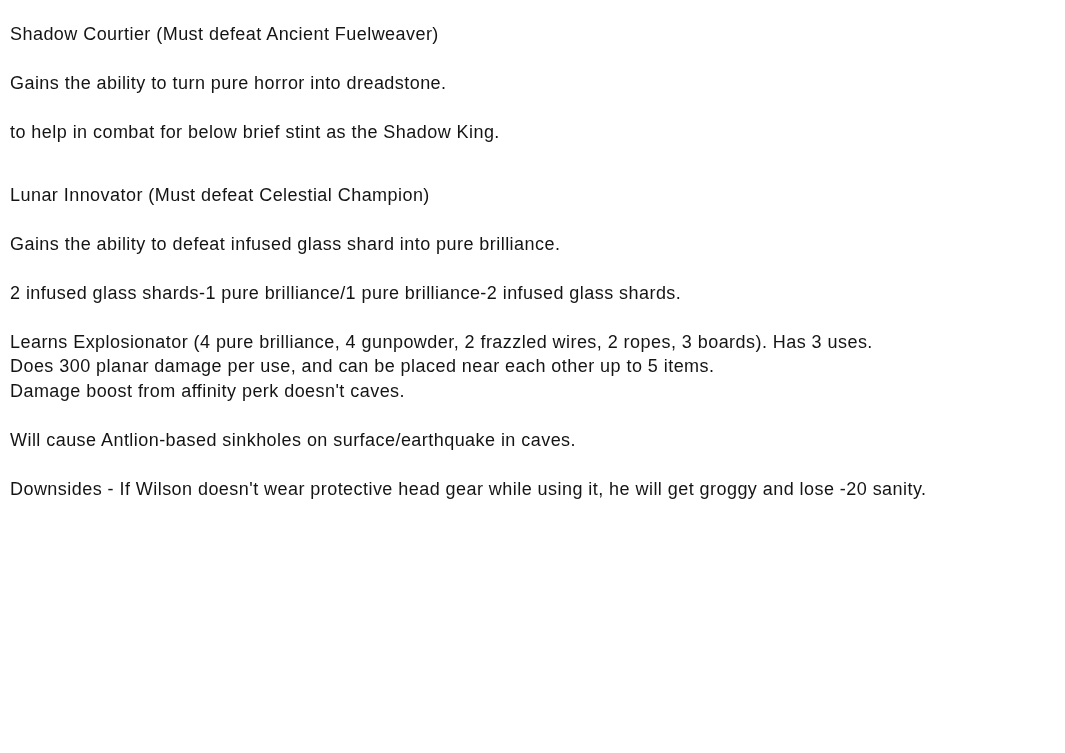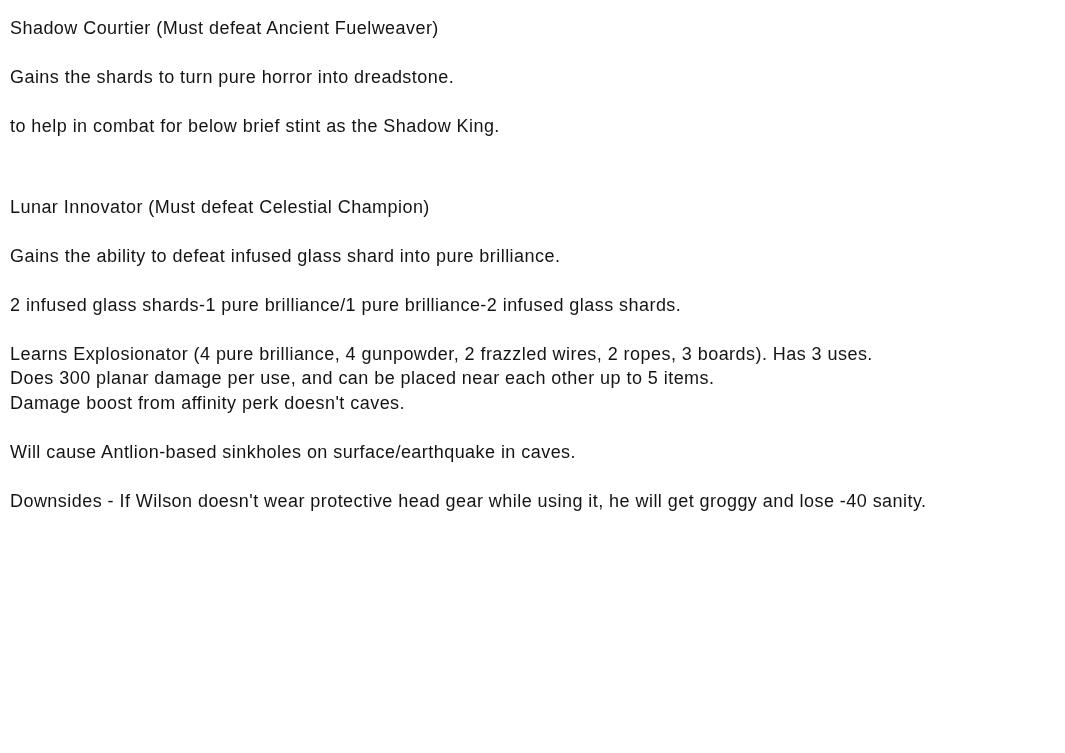--- a/index.html
+++ b/index.html
@@ -8,47 +8,47 @@
     background: #ffffff;
   }
   body {
     width: 1065px;
     height: 753px;
     overflow: hidden;
     font-family: "Liberation Sans", sans-serif;
     color: #141414;
   }
   .doc {
-    padding: 16px 0 0 10px;
+    padding: 22px 0 0 10px;
   }
   .para {
     margin: 0 0 24.5px 0;
   }
   .line {
     font-size: 18px;
     line-height: 24.5px;
     letter-spacing: 0.45px;
     white-space: nowrap;
     font-weight: 400;
   }
   .section-gap {
-    margin-top: 56px;
+    margin-top: 38px;
   }
 </style>
 </head>
 <body>
 
 <main class="doc">
 
   <section>
     <div class="para">
       <div class="line">Shadow Courtier (Must defeat Ancient Fuelweaver)</div>
     </div>
     <div class="para">
-      <div class="line">Gains the shards to turn pure horror into dreadstone.</div>
+      <div class="line">Gains the ability to turn pure horror into dreadstone.</div>
     </div>
     <div class="para">
       <div class="line">to help in combat for below brief stint as the Shadow King.</div>
     </div>
   </section>
 
   <section class="section-gap">
     <div class="para">
       <div class="line">Lunar Innovator (Must defeat Celestial Champion)</div>
     </div>
@@ -60,17 +60,17 @@
     </div>
     <div class="para">
       <div class="line">Learns Explosionator (4 pure brilliance, 4 gunpowder, 2 frazzled wires, 2 ropes, 3 boards). Has 3 uses.</div>
       <div class="line">Does 300 planar damage per use, and can be placed near each other up to 5 items.</div>
       <div class="line">Damage boost from affinity perk doesn't caves.</div>
     </div>
     <div class="para">
       <div class="line">Will cause Antlion-based sinkholes on surface/earthquake in caves.</div>
     </div>
     <div class="para">
-      <div class="line">Downsides - If Wilson doesn't wear protective head gear while using it, he will get groggy and lose -40 sanity.</div>
+      <div class="line">Downsides - If Wilson doesn't wear protective head gear while using it, he will get groggy and lose -20 sanity.</div>
     </div>
   </section>
 
 </main>
 
 </body></html>

